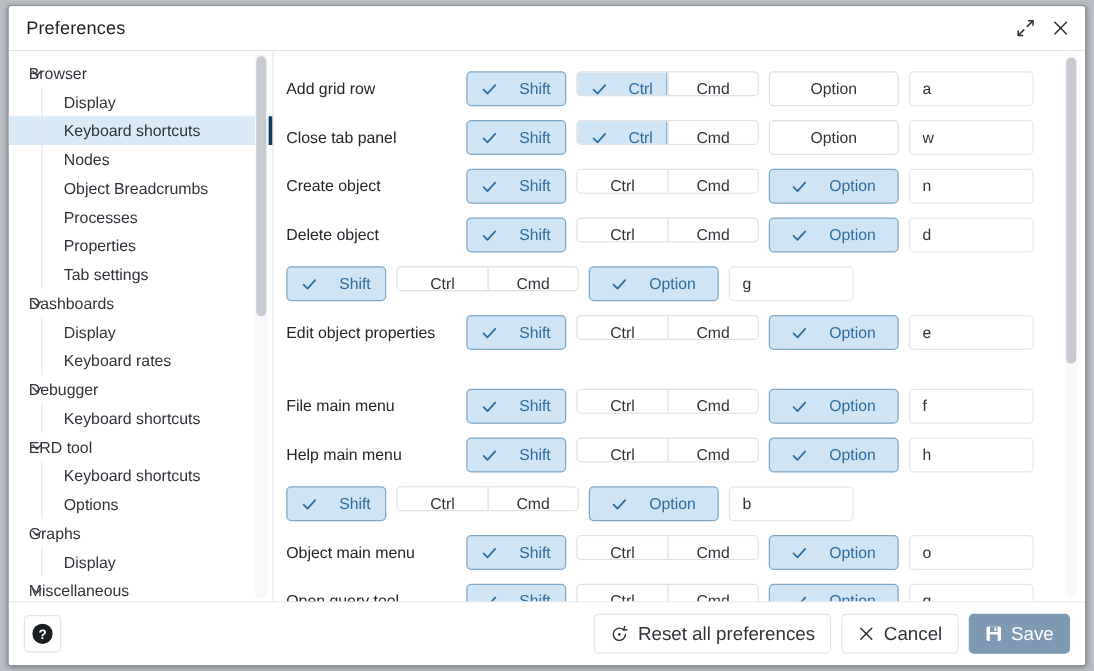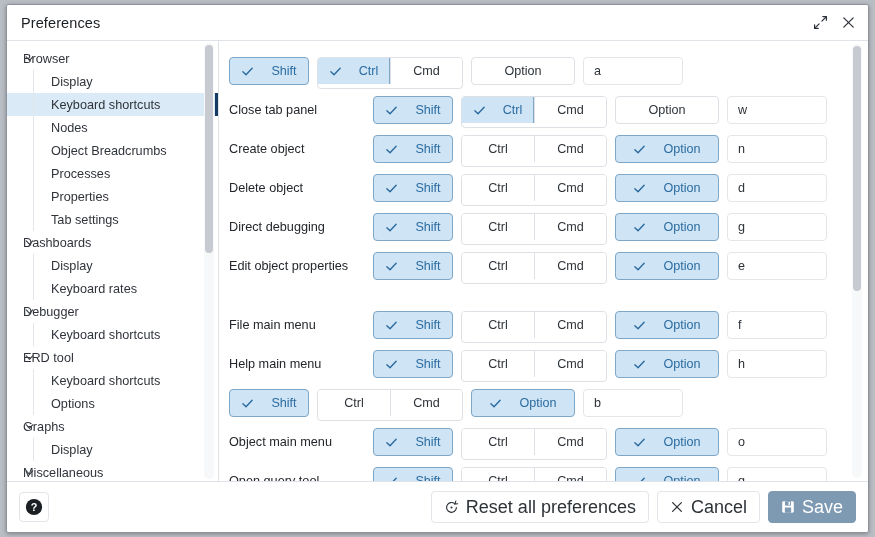--- a/index.html
+++ b/index.html
@@ -186,21 +186,21 @@
     align-items: center; justify-content: center;
     flex: 0 0 13px;
   }
   .kbtn .chk svg { display: block; }
 
   .kgroup {
     display: flex;
     border: 1px solid #dde0e4;
     border-radius: 4px;
     overflow: hidden;
-    height: 32px;
+    height: 20px;
     justify-content: space-between;
   }
   .kgroup .kbtn {
     border: none;
     border-radius: 0;
     height: 26px;
     width: 72px;
   }
   .kgroup .kbtn + .kbtn { border-left: 1px solid #dde0e4; }
   .kgroup .kbtn.checked {
@@ -255,21 +255,21 @@
     display: flex; align-items: center; justify-content: center;
     cursor: pointer;
   }
   #footer-spacer { flex: 1 1 auto; }
   .fbtn {
     height: 32px;
     border: 1px solid #e2e5e9;
     border-radius: 4px;
     background: #ffffff;
     color: #2e3338;
-    font-size: 18px;
+    font-size: 15px;
     display: flex;
     align-items: center;
     gap: 7px;
     padding: 0 12px;
     cursor: pointer;
     white-space: nowrap;
   }
   .fbtn.primary {
     background: #7e99b2;
     border-color: #7e99b2;
@@ -393,20 +393,21 @@
           </div>
         </div>
       <div id="sb-track">
         <div id="sb-thumb"></div>
       </div>
     </div>
 
     <div id="main">
       <div id="rows">
           <div class="sc-row">
+            <div class="sc-label">Add grid row</div>
             <div class="sc-ctrls">
               <div class="kbtn w-shift checked">
                 <span class="chk">
                   <svg width="13" height="13" viewBox="0 0 14 14" fill="none" stroke="#2c6ca0" stroke-width="1.5" stroke-linecap="round" stroke-linejoin="round">
                     <path d="M2 7.2 L5.4 10.6 L12 3.4"></path>
                   </svg>
                 </span>
                 <span>Shift</span>
               </div>
               <div class="kgroup">
@@ -512,21 +513,20 @@
                   <svg width="13" height="13" viewBox="0 0 14 14" fill="none" stroke="#2c6ca0" stroke-width="1.5" stroke-linecap="round" stroke-linejoin="round">
                     <path d="M2 7.2 L5.4 10.6 L12 3.4"></path>
                   </svg>
                 </span>
                 <span>Option</span>
               </div>
               <input class="keyfield" type="text" value="d" style="">
             </div>
           </div>
           <div class="sc-row">
-            <div class="sc-label">Direct debugging</div>
             <div class="sc-ctrls">
               <div class="kbtn w-shift checked">
                 <span class="chk">
                   <svg width="13" height="13" viewBox="0 0 14 14" fill="none" stroke="#2c6ca0" stroke-width="1.5" stroke-linecap="round" stroke-linejoin="round">
                     <path d="M2 7.2 L5.4 10.6 L12 3.4"></path>
                   </svg>
                 </span>
                 <span>Shift</span>
               </div>
               <div class="kgroup">

